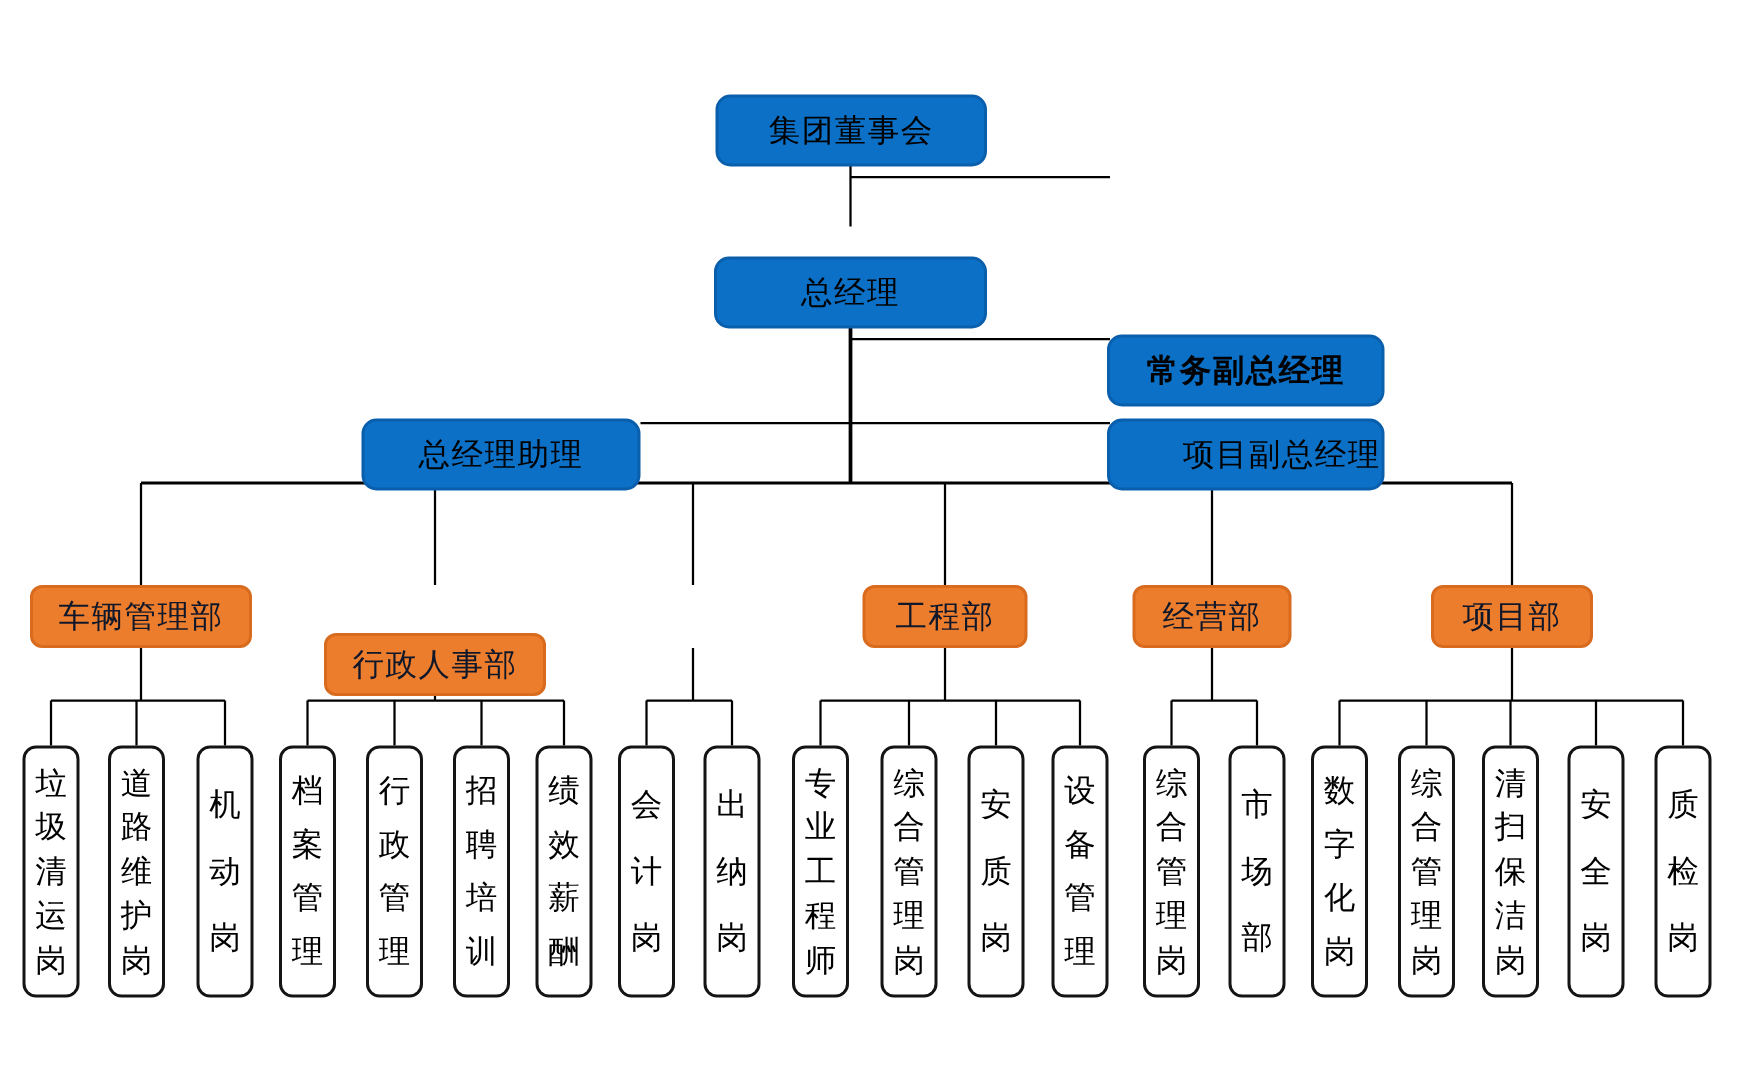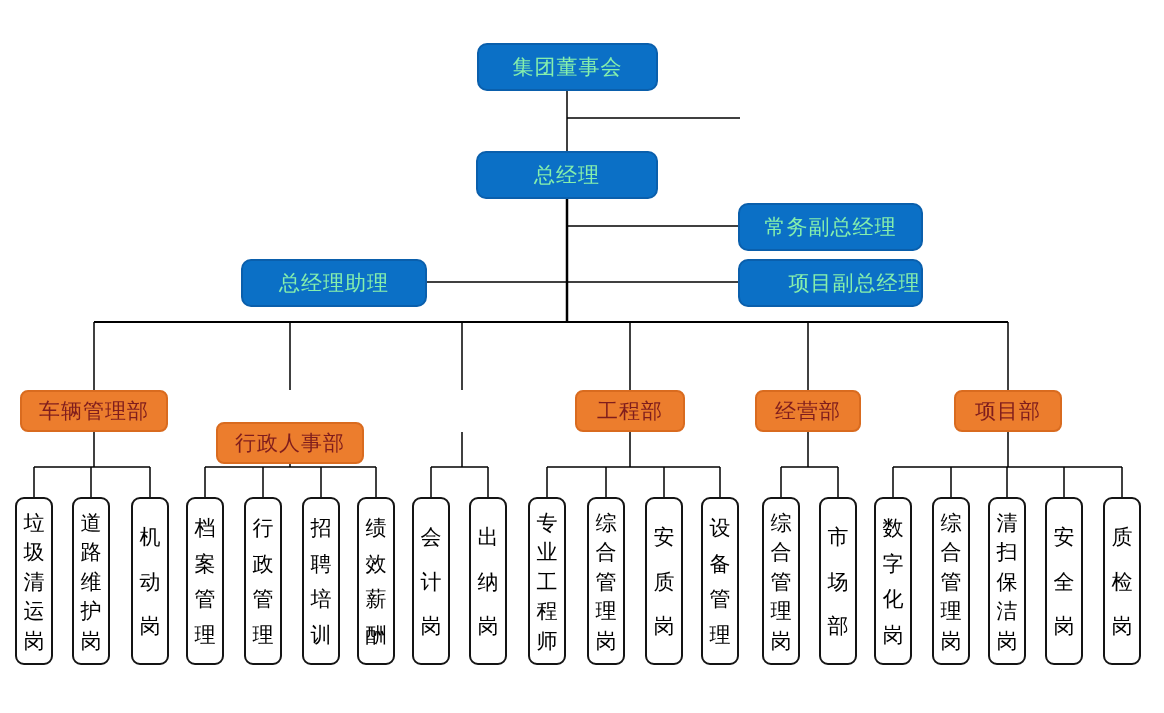--- a/index.html
+++ b/index.html
@@ -9,30 +9,31 @@
     background:#ffffff;
     font-family:"Liberation Sans","DejaVu Sans",sans-serif;
     overflow:hidden;
   }
   #wires { position:absolute; left:0; top:0; width:1164px; height:713px; }
   .node { position:absolute; box-sizing:border-box; display:flex; align-items:center; justify-content:center; }
   .exec {
     background:#0B70C6;
     border:2px solid #0A5FAC;
     border-radius:10px;
-    color:#86efac;
+    color:#000000;
     font-size:21px;
     letter-spacing:1px;
     height:48px;
+    margin-top:20px;
   }
   .dept {
     background:#EC7D2D;
     border:2px solid #D96B1F;
     border-radius:8px;
-    color:#7f1d1d;
+    color:#0f172a;
     font-size:21px;
     letter-spacing:1px;
     top:390px; height:42px;
   }
   .pos {
     top:497px; width:38px; height:168px;
     background:#ffffff;
     border:2px solid #141414;
     border-radius:9px;
     color:#000000;
@@ -102,21 +103,21 @@
       <line x1="893" y1="467" x2="893" y2="497"></line>
       <line x1="951" y1="467" x2="951" y2="497"></line>
       <line x1="1007" y1="467" x2="1007" y2="497"></line>
       <line x1="1064" y1="467" x2="1064" y2="497"></line>
       <line x1="1122" y1="467" x2="1122" y2="497"></line>
     </g>
   </svg>
 
   <div class="node exec" style="left:477px; top:43px;  width:181px;">集团董事会</div>
   <div class="node exec" style="left:476px; top:151px; width:182px;">总经理</div>
-  <div class="node exec" style="left:738px; top:203px; width:185px;">常务副总经理</div>
+  <div class="node exec" style="left:738px; top:203px; width:185px;font-weight:bold;">常务副总经理</div>
   <div class="node exec" style="left:241px; top:259px; width:186px;">总经理助理</div>
   <div class="node exec" style="left:738px; top:259px; width:185px;padding-left:48px;">项目副总经理</div>
 
   <div class="node dept" style="left:20px;  width:148px;">车辆管理部</div>
   <div class="node dept" style="left:216px; width:148px;margin-top:32px;">行政人事部</div>
   <div class="node dept" style="left:575px; width:110px;">工程部</div>
   <div class="node dept" style="left:755px; width:106px;">经营部</div>
   <div class="node dept" style="left:954px; width:108px;">项目部</div>
 
   <div class="node pos" style="left:15px;">

